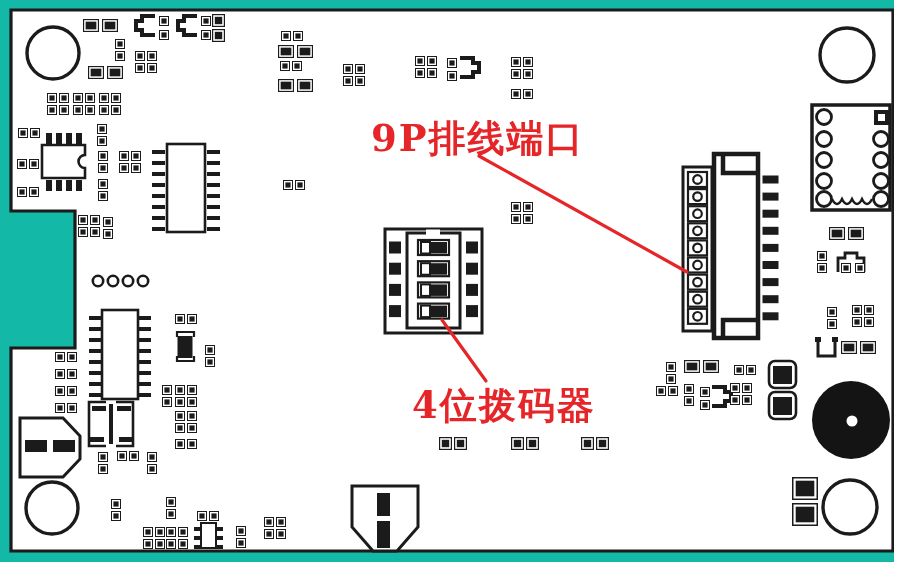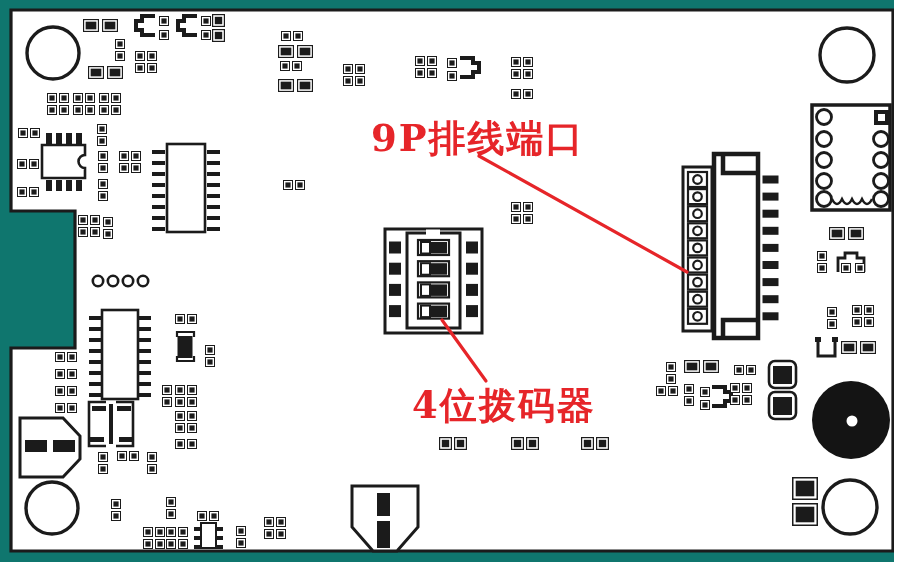--- a/index.html
+++ b/index.html
@@ -1,16 +1,16 @@
 <!DOCTYPE html>
 <html><head>
 <meta charset="utf-8">
 <style>
   html,body{margin:0;padding:0;background:#ffffff;}
-  .page{width:894px;height:562px;position:relative;background:#0f766e;overflow:hidden;
+  .page{width:894px;height:562px;position:relative;background:#14b8a6;overflow:hidden;
         font-family:"DejaVu Serif", serif;}
   svg{display:block}
   .ann{font-family:"DejaVu Serif", serif;font-weight:600;letter-spacing:2px;}
 </style>
 </head>
 <body>
 
 <div class="page">
 <svg width="906" height="562" viewBox="0 0 906 562">
   <defs>

